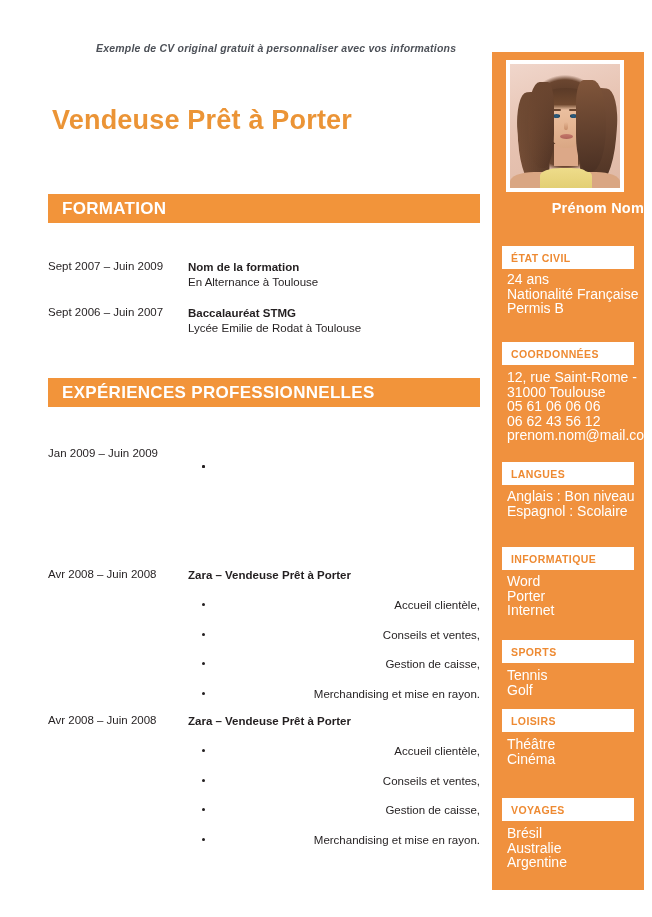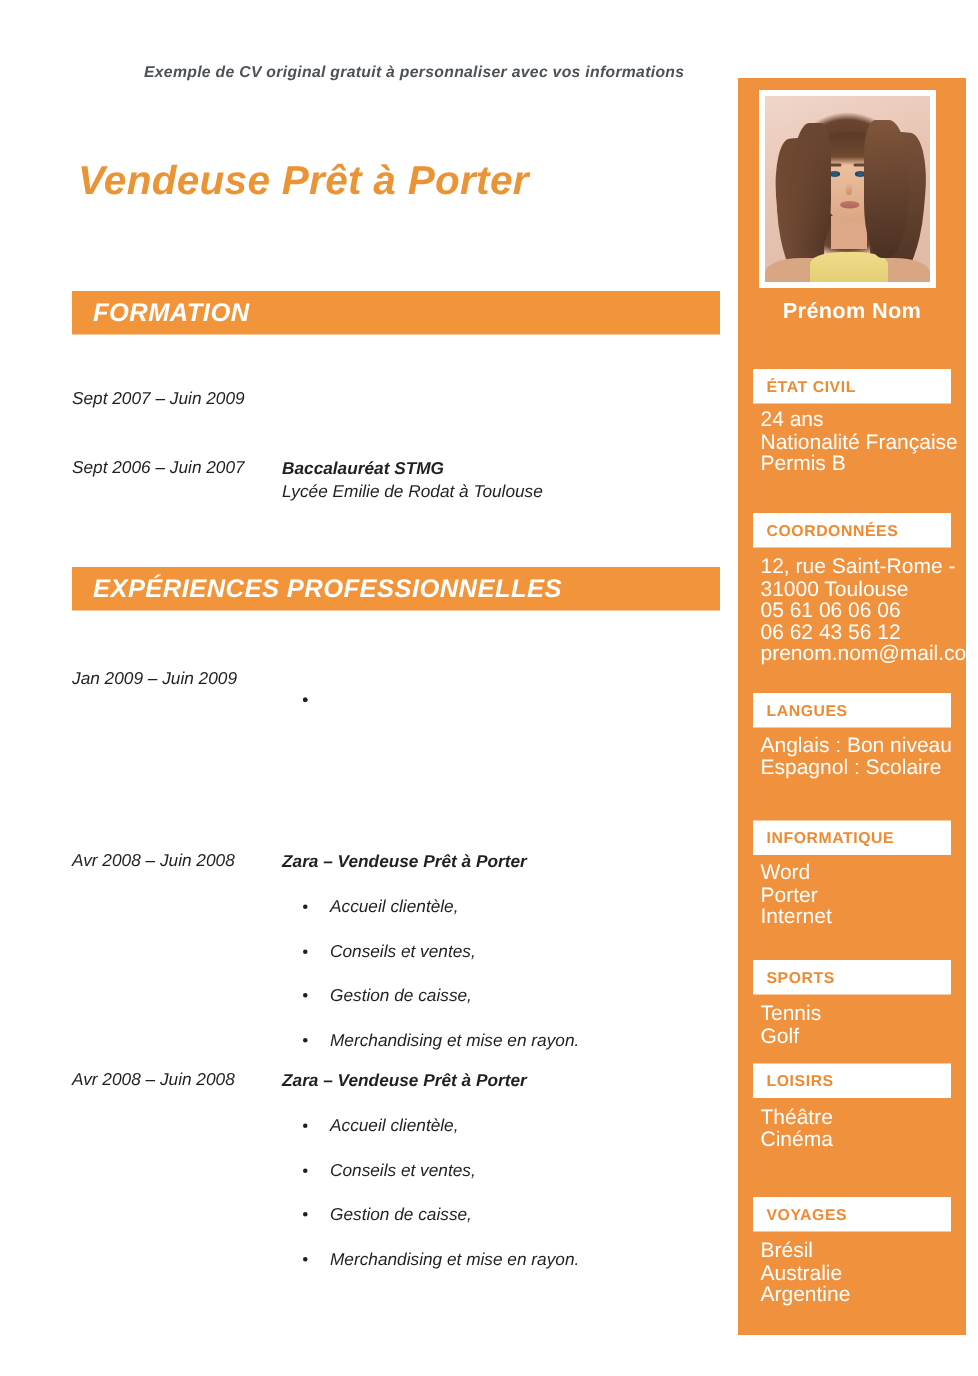--- a/index.html
+++ b/index.html
@@ -36,21 +36,20 @@
     white-space: nowrap;
   }
 
   
   #main-column {
     position: absolute;
     left: 0;
     top: 0;
     width: 408px;
     height: 917px;
-    font-style: italic;
   }
 
   #cv-title {
     position: absolute;
     left: 52px;
     top: 105px;
     font-size: 27px;
     font-weight: bold;
     color: #eb9436;
     letter-spacing: .2px;
@@ -124,21 +123,21 @@
   }
   ul.bullets li .bullet-dot {
     position: absolute;
     left: 14px;
     top: 5px;
     width: 3px;
     height: 3px;
     background: #231f20;
     border-radius: 50%;
   }
-  ul.bullets.tight li { margin-top: 15px; }
+  ul.bullets.tight li { margin-top: 15px; text-align: right; }
 
   #edu-0 { top: 260px; }
   #edu-1 { top: 306px; }
   #exp-0 { top: 447px; }
   #exp-1 { top: 568px; }
   #exp-2 { top: 714px; }
 
   
   #sidebar {
     position: absolute;
@@ -313,21 +312,21 @@
     height: 92px;
     background: linear-gradient(175deg, #81563b 0%, #4a3023 100%);
     border-radius: 25% 45% 50% 40%;
   }
 
   #sidebar-name {
     position: absolute;
     left: 0;
     top: 148px;
     width: 152px;
-    text-align: center;
+    text-align: right;
     color: #ffffff;
     font-size: 14.5px;
     font-weight: bold;
     letter-spacing: .2px;
   }
 
   .side-head {
     position: absolute;
     left: 10px;
     width: 132px;
@@ -381,20 +380,24 @@
   <div id="main-column">
 
     <div id="cv-title">Vendeuse Prêt à Porter</div>
 
     <div class="section-bar" id="bar-formation">
       <span class="section-label">FORMATION</span>
     </div>
 
     <div class="entry" id="edu-0">
       <div class="entry-date">Sept 2007 – Juin 2009</div>
+      <div class="entry-body">
+        <div class="entry-title">Nom de la formation</div>
+        <div class="entry-sub">En Alternance à Toulouse</div>
+      </div>
     </div>
 
     <div class="entry" id="edu-1">
       <div class="entry-date">Sept 2006 – Juin 2007</div>
       <div class="entry-body">
         <div class="entry-title">Baccalauréat STMG</div>
         <div class="entry-sub">Lycée Emilie de Rodat à Toulouse</div>
       </div>
     </div>
 

